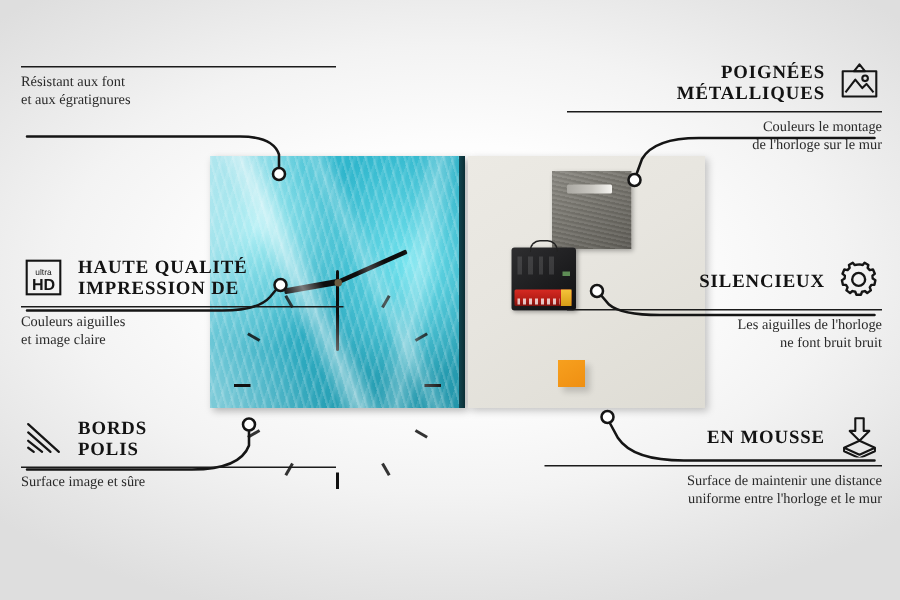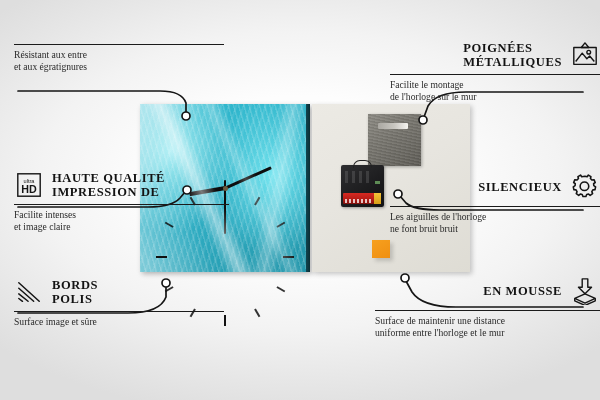--- a/index.html
+++ b/index.html
@@ -231,21 +231,21 @@
     height: 400px;
     pointer-events: none;
   }
 
   
   .feature {
     position: absolute;
     width: 210px;
   }
   .feature.left  { text-align: left;  left: 14px; }
-  .feature.right { right: 0; }
+  .feature.right { text-align: right; right: 12px; }
 
   .feat-head {
     display: flex;
     align-items: center;
     gap: 8px;
   }
   .feature.right .feat-head { flex-direction: row-reverse; }
 
   .feat-icon {
     flex: 0 0 auto;
@@ -344,40 +344,40 @@
       <circle cx="187" cy="190" r="4"></circle>
       <circle cx="166" cy="283" r="4"></circle>
       <circle cx="423" cy="120" r="4"></circle>
       <circle cx="398" cy="194" r="4"></circle>
       <circle cx="405" cy="278" r="4"></circle>
     </g>
   </svg>
 
   <div class="feature left" style="top:40px">
     <div class="feat-rule"></div>
-    <div class="feat-sub">Résistant aux entre</div>
+    <div class="feat-sub">Résistant aux font</div>
     <div class="feat-sub">et aux égratignures</div>
   </div>
 
   <div class="feature left" style="top:170px; width:215px">
     <div class="feat-head">
       <div class="feat-icon">
         <svg viewBox="0 0 32 30" width="30" height="28">
           <rect x="4" y="3" width="24" height="24" fill="none" stroke="#151515" stroke-width="1.5"></rect>
           <text x="16" y="13" text-anchor="middle" font-family="Liberation Sans, sans-serif" font-size="6" fill="#151515">ultra</text>
           <text x="16" y="24" text-anchor="middle" font-family="Liberation Sans, sans-serif" font-size="11.5" font-weight="bold" fill="#151515">HD</text>
         </svg>
       </div>
       <div>
         <div class="feat-title">HAUTE QUALITÉ</div>
         <div class="feat-title">IMPRESSION DE</div>
       </div>
     </div>
     <div class="feat-rule"></div>
-    <div class="feat-sub">Facilite intenses</div>
+    <div class="feat-sub">Couleurs aiguilles</div>
     <div class="feat-sub">et image claire</div>
   </div>
 
   <div class="feature left" style="top:277px">
     <div class="feat-head">
       <div class="feat-icon">
         <svg viewBox="0 0 32 28" width="30" height="26" fill="none" stroke="#151515" stroke-width="1.6" stroke-linecap="round">
           <path d="M5 4 L27 24"></path>
           <path d="M5 10 L21 24"></path>
           <path d="M5 16 L15 24"></path>
@@ -402,21 +402,21 @@
           <path d="M6 22 L13 13 L18 19 L21 16 L26 22"></path>
           <circle cx="20" cy="12" r="2"></circle>
         </svg>
       </div>
       <div>
         <div class="feat-title">POIGNÉES</div>
         <div class="feat-title">MÉTALLIQUES</div>
       </div>
     </div>
     <div class="feat-rule"></div>
-    <div class="feat-sub">Facilite le montage</div>
+    <div class="feat-sub">Couleurs le montage</div>
     <div class="feat-sub">de l'horloge sur le mur</div>
   </div>
 
   <div class="feature right" style="top:172px">
     <div class="feat-head">
       <div class="feat-icon">
         <svg viewBox="0 0 32 32" width="30" height="30" fill="none" stroke="#151515" stroke-width="1.7" stroke-linejoin="round">
           <path d="M16 4.5 L18.3 5 L19.6 3.3 L22.3 5 L21.8 7 L23.3 8.6 L25.6 8.2 L26.9 11.2 L25.2 12.5 L25.4 14.6 L27.3 15.8 L26.6 19 L24.4 19.1 L23.3 20.9 L24.1 23 L21.5 24.9 L19.8 23.5 L17.8 24 L17 26.1 L13.8 26.1 L13 24 L11 23.5 L9.3 24.9 L6.7 23 L7.5 20.9 L6.4 19.1 L4.2 19 L3.5 15.8 L5.4 14.6 L5.6 12.5 L3.9 11.2 L5.2 8.2 L7.5 8.6 L9 7 L8.5 5 L11.2 3.3 L12.5 5 Z"></path>
           <circle cx="15.4" cy="15.2" r="4.6"></circle>
         </svg>

